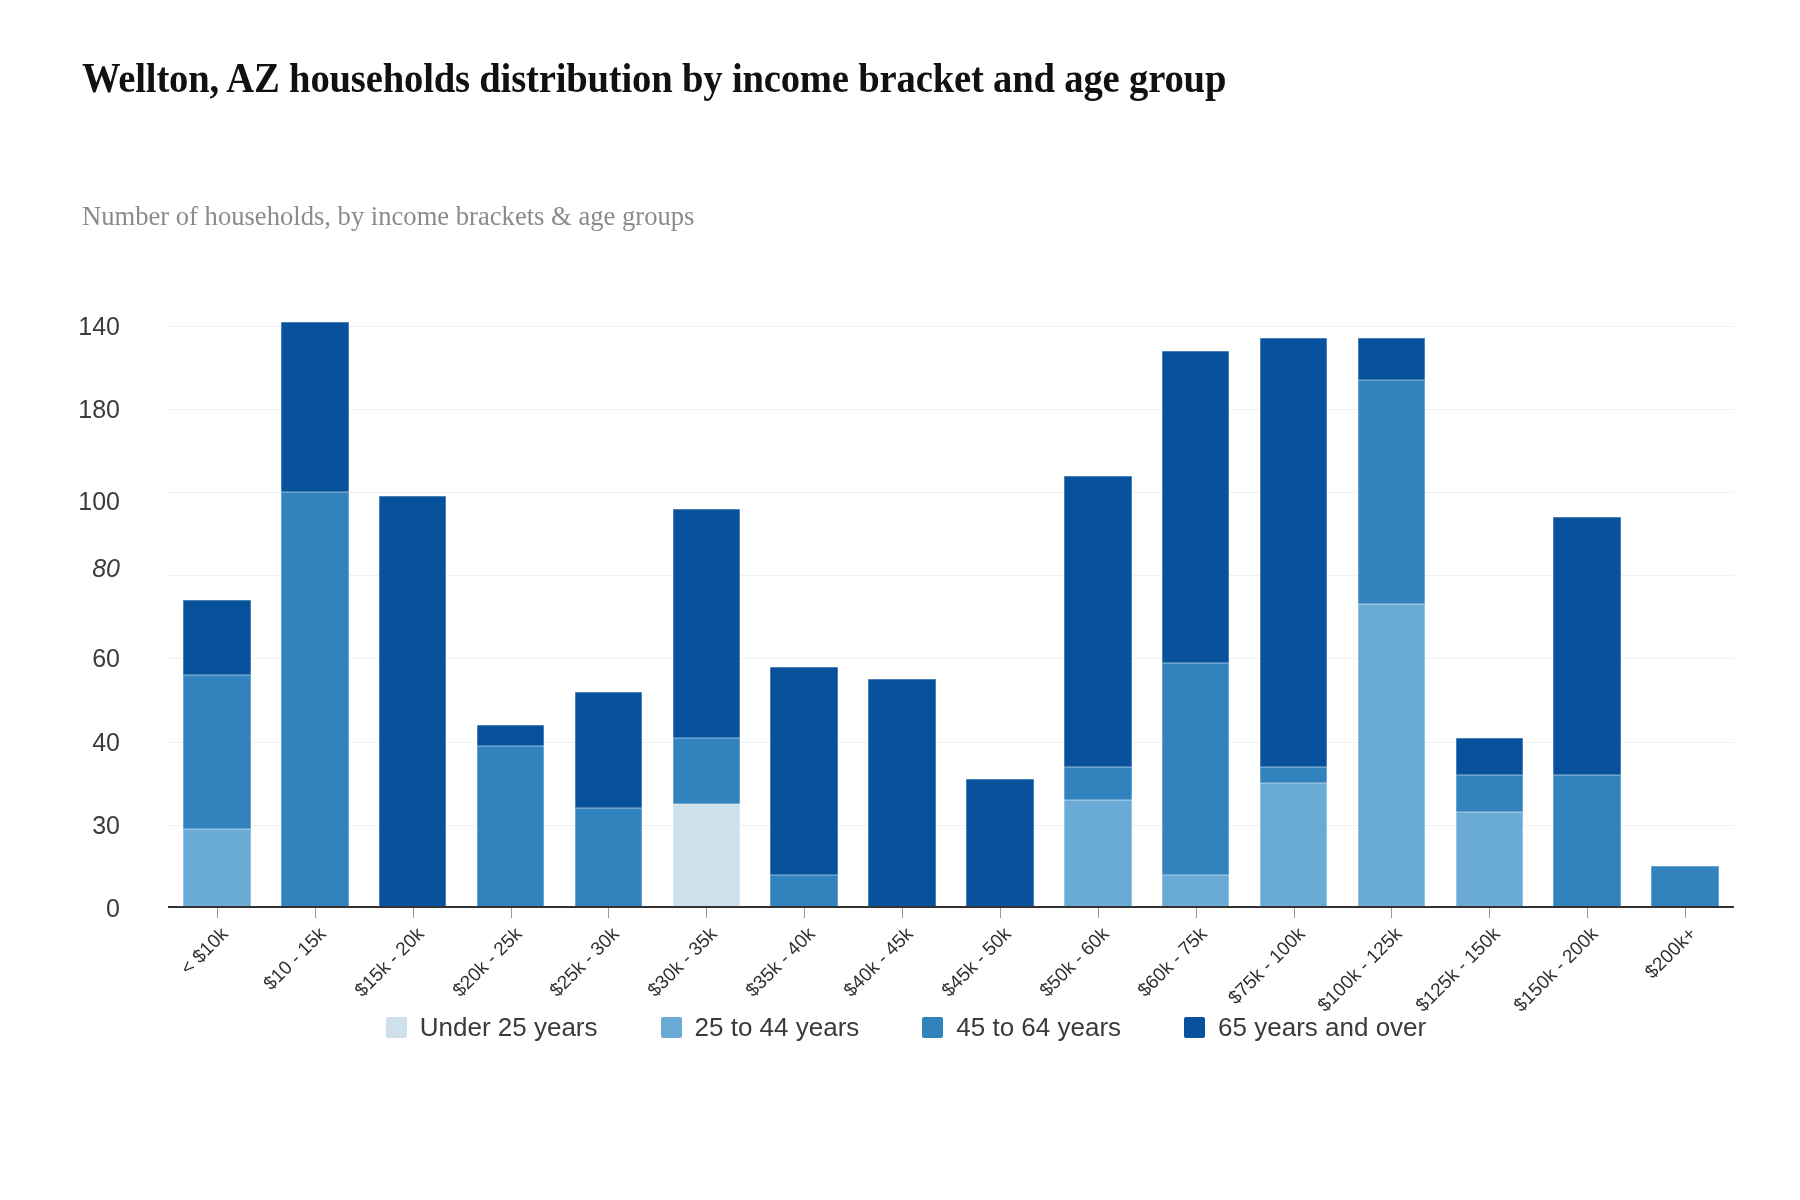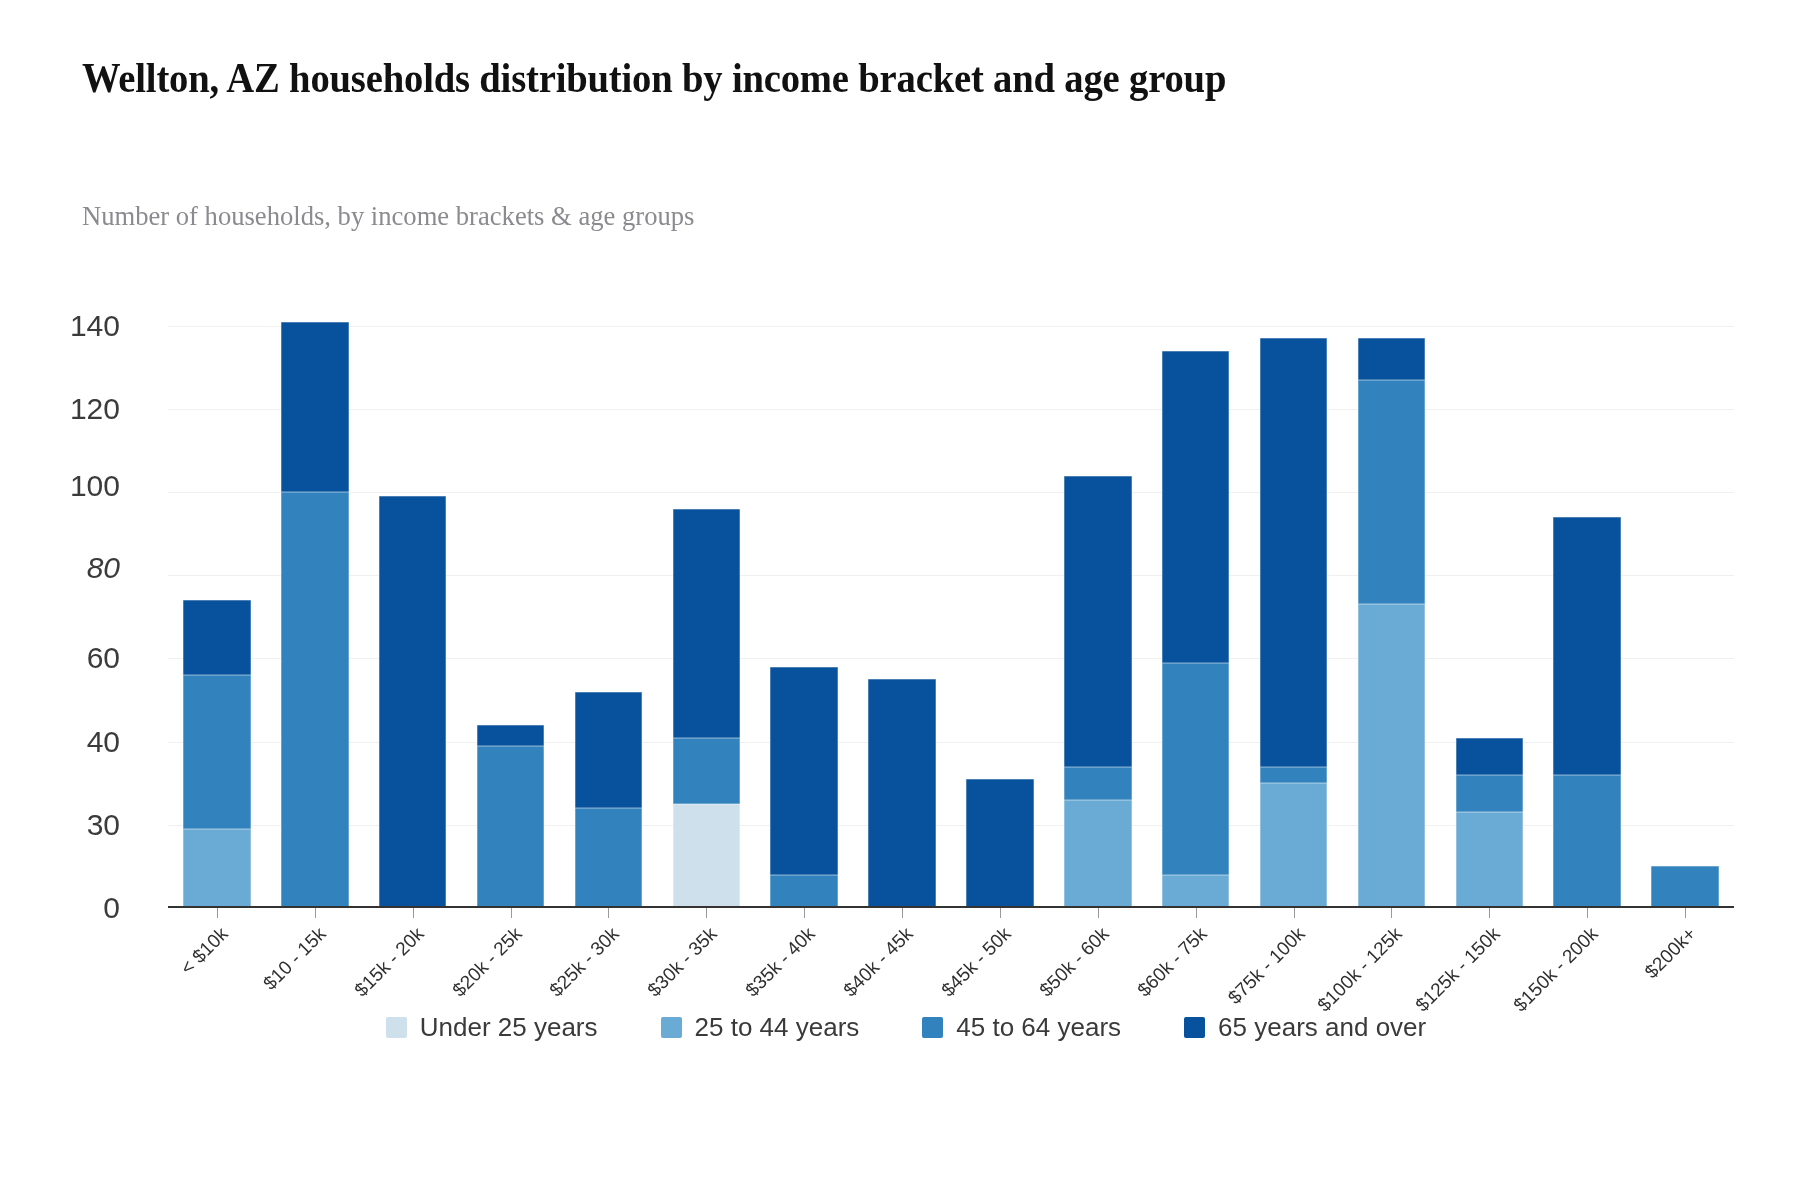--- a/index.html
+++ b/index.html
@@ -31,21 +31,21 @@
     width:1566px;height:603px;
   }
   .grid-line{
     position:absolute;left:0;width:100%;height:1px;background:#f0f0f0;
   }
   .axis-line{
     position:absolute;left:0;width:100%;height:2px;background:#333333;bottom:0;
   }
   .ytick{
     position:absolute;right:1614px;
-    font-size:30px;color:#3b3b3b;
+    font-size:25px;color:#3b3b3b;
     text-align:right;width:120px;
     transform:translateY(-50%);
     white-space:nowrap;
   }
   .ytick-wrap{position:absolute;left:0;top:0;width:100%;height:100%;}
 
   .bars{
     position:absolute;left:0;bottom:0;width:100%;height:100%;
     display:flex;align-items:flex-end;
   }
@@ -104,23 +104,23 @@
         <div class="ytick" style="top: 603px;">0</div>
         <div class="grid-line" style="top: 519.828px;"></div>
         <div class="ytick" style="top: 519.828px;">30</div>
         <div class="grid-line" style="top: 436.655px;"></div>
         <div class="ytick" style="top: 436.655px;">40</div>
         <div class="grid-line" style="top: 353.483px;"></div>
         <div class="ytick" style="top: 353.483px;">60</div>
         <div class="grid-line" style="top: 270.31px;"></div>
         <div class="ytick" style="top: 263px; font-style: italic;">80</div>
         <div class="grid-line" style="top: 187.138px;"></div>
-        <div class="ytick" style="top: 181px;">100</div>
+        <div class="ytick" style="top: 196px;">100</div>
         <div class="grid-line" style="top: 103.966px;"></div>
-        <div class="ytick" style="top: 103.966px;">120</div>
+        <div class="ytick" style="top: 103.966px;">180</div>
         <div class="grid-line" style="top: 20.7931px;"></div>
         <div class="ytick" style="top: 20.7931px;">140</div>
       </div>
     <div class="bars" id="barslayer">
         <div class="barslot">
           <div class="bar">
             <div class="seg" title="65 years and over: 18" style="height: 74.8552px; background: rgb(8, 81, 156);"></div>
             <div class="seg" title="45 to 64 years: 37" style="height: 153.869px; background: rgb(49, 130, 189);"></div>
             <div class="seg" title="25 to 44 years: 19" style="height: 79.0138px; background: rgb(106, 171, 214);"></div>
           </div>

